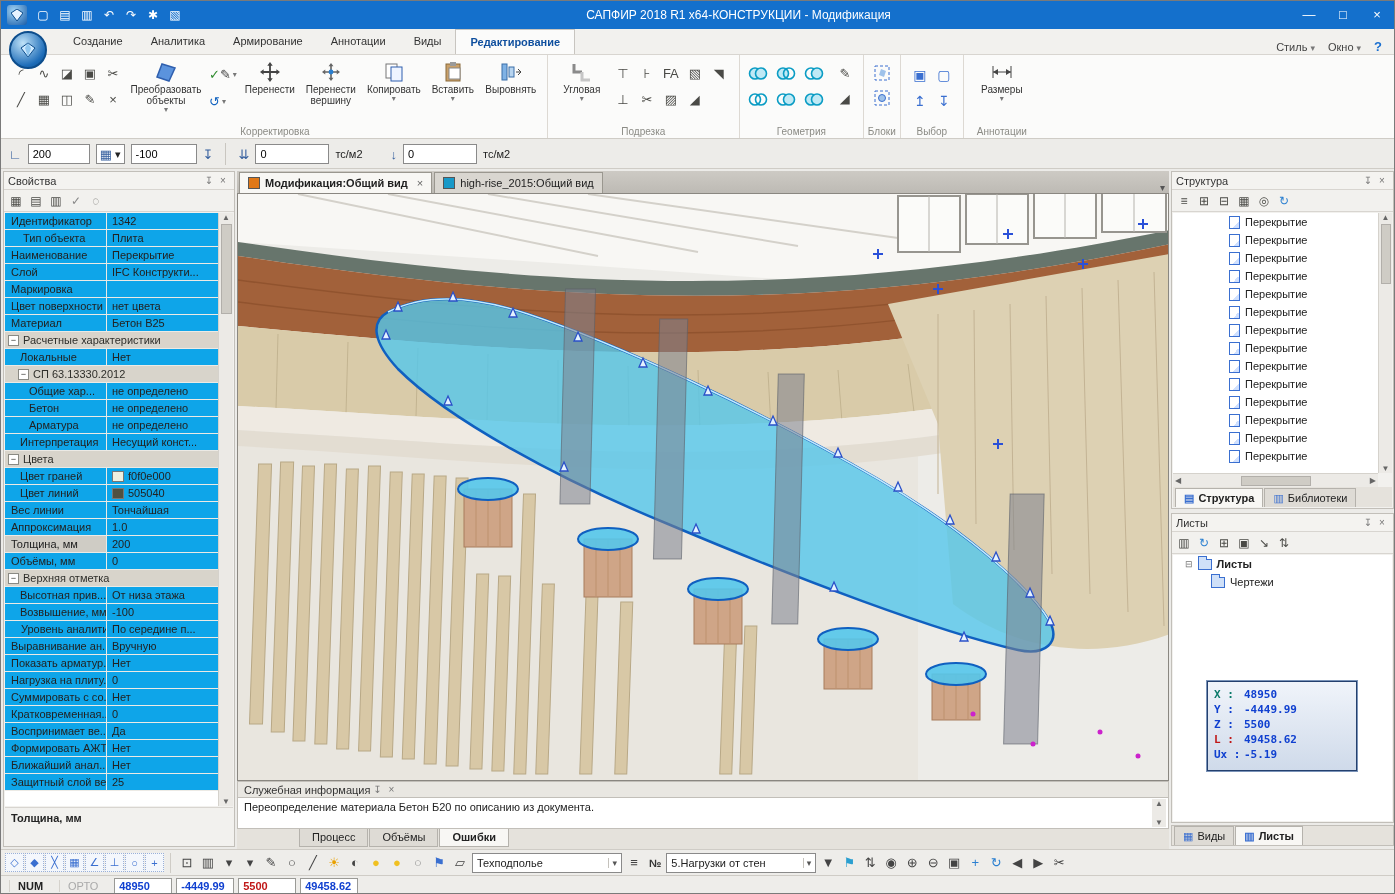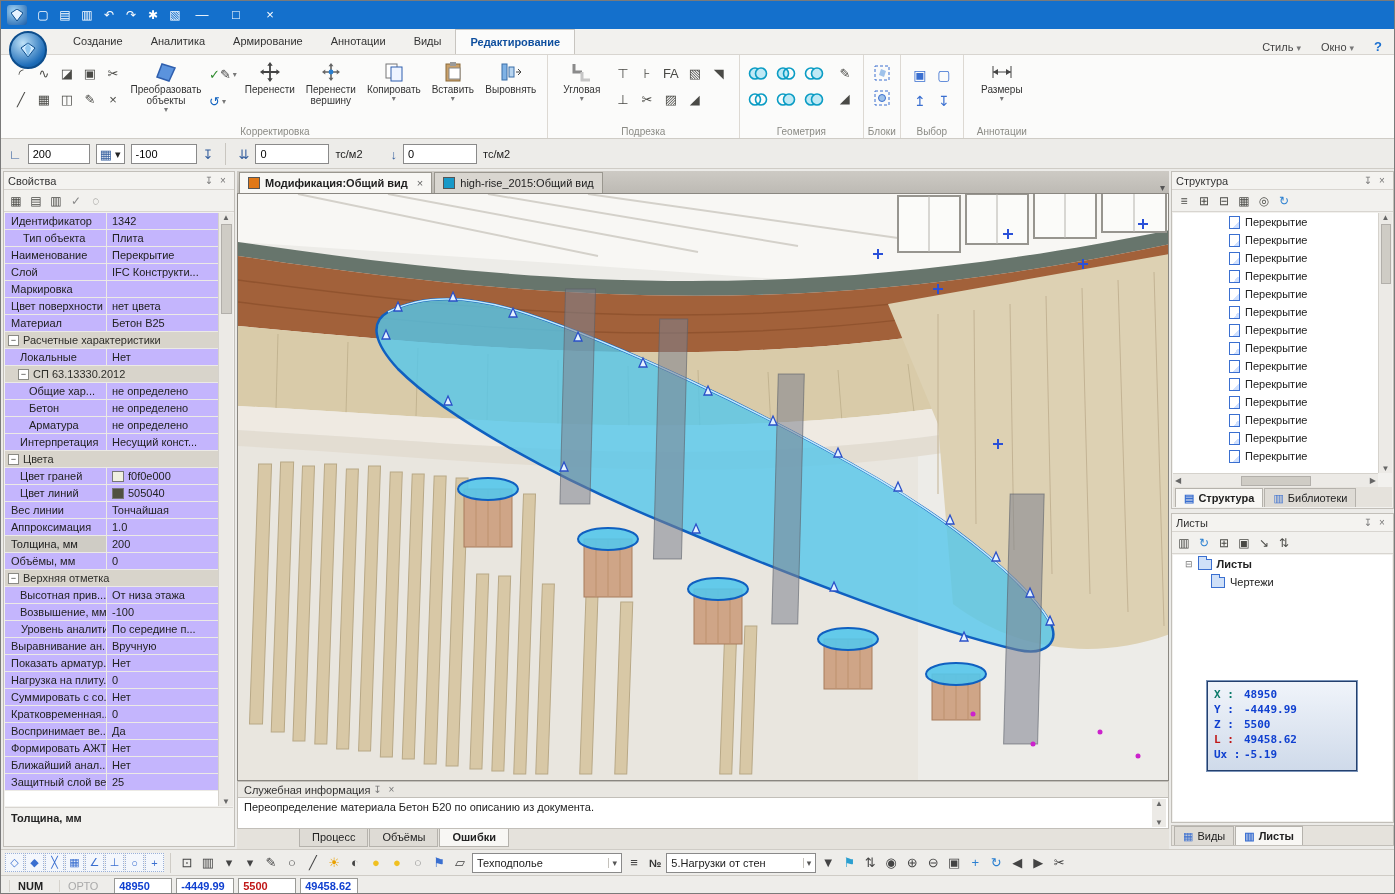--- a/index.html
+++ b/index.html
@@ -16,21 +16,21 @@
   .title{flex:1;text-align:center;font-size:12px;white-space:nowrap;overflow:hidden}
   .winbtns{display:flex}
   .winbtns span{width:34px;height:28px;line-height:28px;text-align:center;font-size:13px}
 
   
   .menubar{position:absolute;left:0;top:28px;width:100%;height:26px;background:#f2f1ee;border-bottom:1px solid #d8d5d0;display:flex;align-items:flex-end}
   .applogo{position:absolute;left:8px;top:2px;width:38px;height:38px;border-radius:50%;background:radial-gradient(circle at 35% 30%,#bfe2f8,#1d6cb8 70%,#0d4d8c);border:2px solid #0d4d8c;z-index:6;display:flex;align-items:center;justify-content:center}
   #menu-tabs{display:flex;margin-left:58px;height:100%;align-items:flex-end}
   .mtab{padding:0 14px;line-height:24px;height:25px;color:#333}
   .mtab.active{background:#fbfbfa;border:1px solid #c8c5c0;border-bottom:none;color:#0f4f9e;font-weight:bold}
-  .menuright{margin-left:auto;display:flex;align-items:center;gap:20px;padding-right:12px;color:#444}
+  .menuright{margin-left:auto;display:flex;align-items:center;gap:13px;padding-right:12px;color:#444}
   .menuright .dd{font-size:9px;color:#777;margin-left:3px}
   .helpq{color:#1a6fd0;font-weight:bold;font-size:13px}
 
   
   .ribbon{position:absolute;left:0;top:54px;width:100%;height:84px;background:#fbfbfa;border-bottom:1px solid #cfccc6;display:flex;align-items:stretch;padding-left:2px}
   .rgroup{position:relative;display:flex;align-items:flex-start;gap:3px;padding:3px 7px 15px 7px;border-right:1px solid #ddd9d3}
   .rglabel{position:absolute;left:0;right:0;bottom:1px;text-align:center;font-size:10px;color:#8b8b85;white-space:nowrap}
   .rgrid{display:grid;grid-template-columns:repeat(5,23px);grid-auto-rows:26px;align-content:center;margin-top:4px}
   .rgrid .gi,.rsm{width:22px;height:22px;display:flex;align-items:center;justify-content:center;font-size:13px;color:#4a4a46;border:1px solid transparent}
   .rbig{display:flex;flex-direction:column;align-items:center;justify-content:flex-start;height:64px;padding:2px 1px;font-size:10px;line-height:11px;color:#333;text-align:center}
@@ -58,21 +58,21 @@
   .panel{position:absolute;background:#f2f1ee;border:1px solid #c2bfb9}
   .phead{height:18px;display:flex;align-items:center;padding:0 4px;background:#f4f3f0;border-bottom:1px solid #d8d5d0;color:#333}
   .phead .ttl{flex:1}
   .phead .gi{width:14px;height:14px;font-size:10px;color:#777}
   .ptool{height:22px;display:flex;align-items:center;gap:2px;padding:0 3px;border-bottom:1px solid #d8d5d0}
   .ptool .gi{width:18px;height:18px;font-size:12px;color:#4a4a46;border:1px solid transparent}
   .gi{display:inline-flex;align-items:center;justify-content:center}
 
   
   #prop-rows{position:absolute;left:1px;right:16px;top:41px;bottom:40px;background:#fff;overflow:hidden}
-  .prow{display:flex;height:17px;border-bottom:1px solid #eceae5;align-items:center;background:#c4b5fd}
+  .prow{display:flex;height:17px;border-bottom:1px solid #eceae5;align-items:center;background:#0ea5e9}
   .plab{width:102px;border-right:1px solid #eceae5;color:#222;white-space:nowrap;overflow:hidden;height:100%;display:flex;align-items:center}
   .pval{flex:1;padding-left:5px;display:flex;align-items:center;gap:4px;white-space:nowrap;overflow:hidden}
   .prow.psec{background:#d8d4cb;color:#2e2e2a;gap:4px;padding-left:3px}
   .pexp{width:11px;height:11px;border:1px solid #8a8a84;background:#fff;font-size:9px;line-height:9px;text-align:center}
   .prow.psel .plab{background:#cfccc5}
   .swatch{width:12px;height:11px;border:1px solid #777;display:inline-block}
   .pscroll{position:absolute;right:1px;top:41px;bottom:40px;width:15px;background:#eceae6;border-left:1px solid #d5d2cc;display:flex;flex-direction:column;align-items:center;font-size:8px;color:#666}
   .pscroll .thumb{width:11px;height:90px;background:#cfccc5;border:1px solid #b2afaa;margin-top:2px}
   .pfoot{position:absolute;left:1px;right:1px;bottom:1px;height:38px;background:#f2f1ee;border-top:1px solid #d8d5d0;padding:4px 6px;font-weight:bold}
 
@@ -150,20 +150,21 @@
     </span>
     <span id="qat-icons">
         <span class="gi">▢</span>
         <span class="gi">▤</span>
         <span class="gi">▥</span>
         <span class="gi">↶</span>
         <span class="gi">↷</span>
         <span class="gi">✱</span>
         <span class="gi">▧</span>
       </span>
+    <span class="title">САПФИР 2018 R1 x64-КОНСТРУКЦИИ - Модификация</span>
     <span class="winbtns">
       <span>—</span>
       <span>□</span>
       <span>×</span>
     </span>
   </div>
 
   <div class="menubar">
     <span class="applogo">
       <svg width="16" height="16" viewBox="0 0 16 16">

